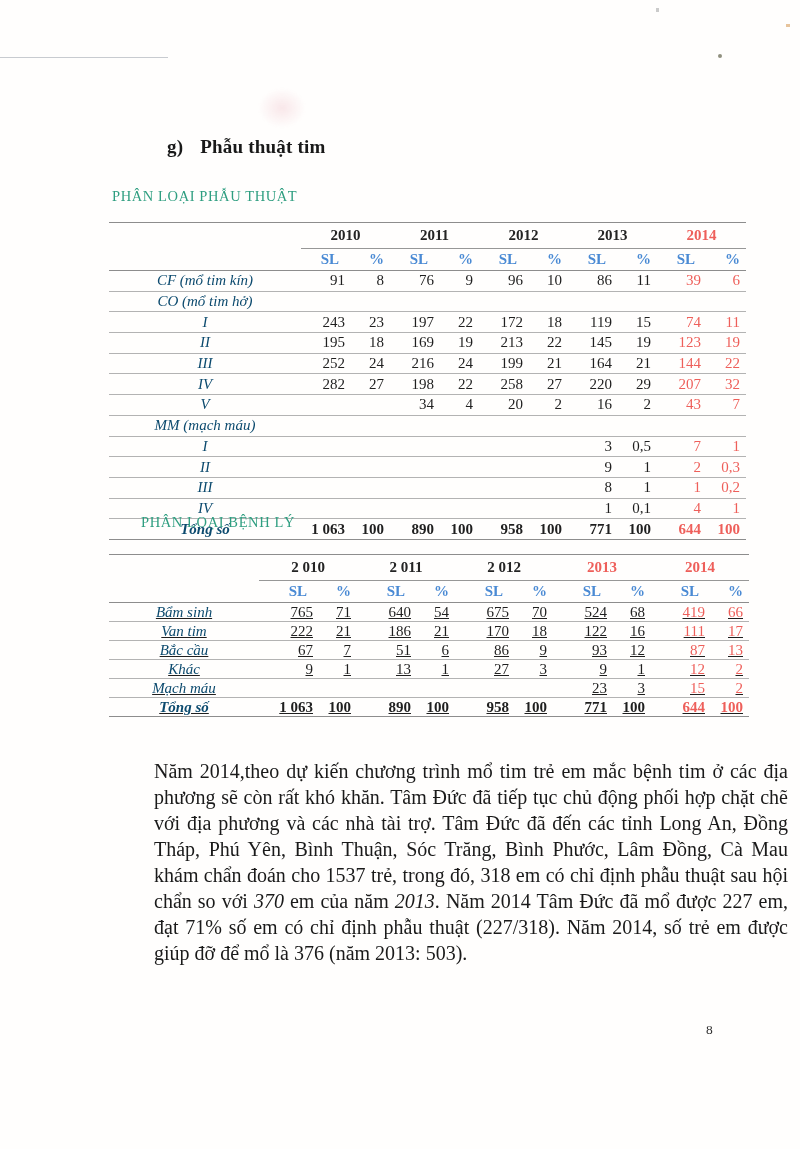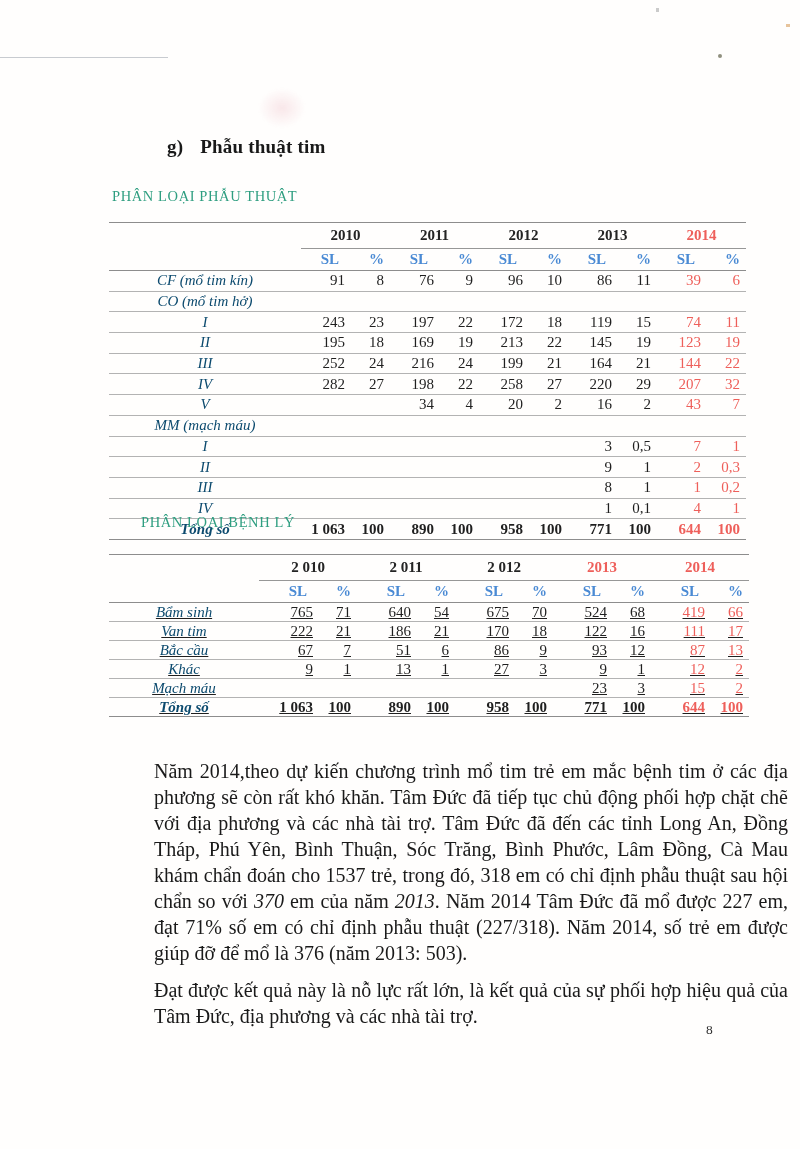--- a/index.html
+++ b/index.html
@@ -434,18 +434,17 @@
           <td class="num">771</td>
           <td class="num">100</td>
           <td class="num red">644</td>
           <td class="num red">100</td>
         </tr>
       </tbody>
   </table>
 
   <div class="body-text" id="paragraphs">
       <p><span>Năm 2014,theo dự kiến chương trình mổ tim trẻ em mắc bệnh tim ở các địa phương sẽ còn rất khó khăn. Tâm Đức đã tiếp tục chủ động phối hợp chặt chẽ với địa phương và các nhà tài trợ. Tâm Đức đã đến các tỉnh Long An, Đồng Tháp, Phú Yên, Bình Thuận, Sóc Trăng, Bình Phước, Lâm Đồng, Cà Mau khám chẩn đoán cho 1537 trẻ, trong đó, 318 em có chỉ định phẫu thuật sau hội chẩn so với </span><span class="it">370</span><span> em của năm </span><span class="it">2013</span><span>. Năm 2014 Tâm Đức đã  mổ được 227 em, đạt 71% số em có chỉ định phẫu thuật (227/318). Năm 2014, số trẻ em được giúp đỡ để mổ là 376 (năm 2013: 503).</span></p>
-      <p><span>Đạt được kết quả này là nỗ lực rất lớn, là kết quả của sự phối hợp hiệu quả của Tâm Đức, địa phương và các nhà tài trợ.</span></p>
     </div>
 
   <div class="page-number">8</div>
 
 </div>
 
 </body></html>

